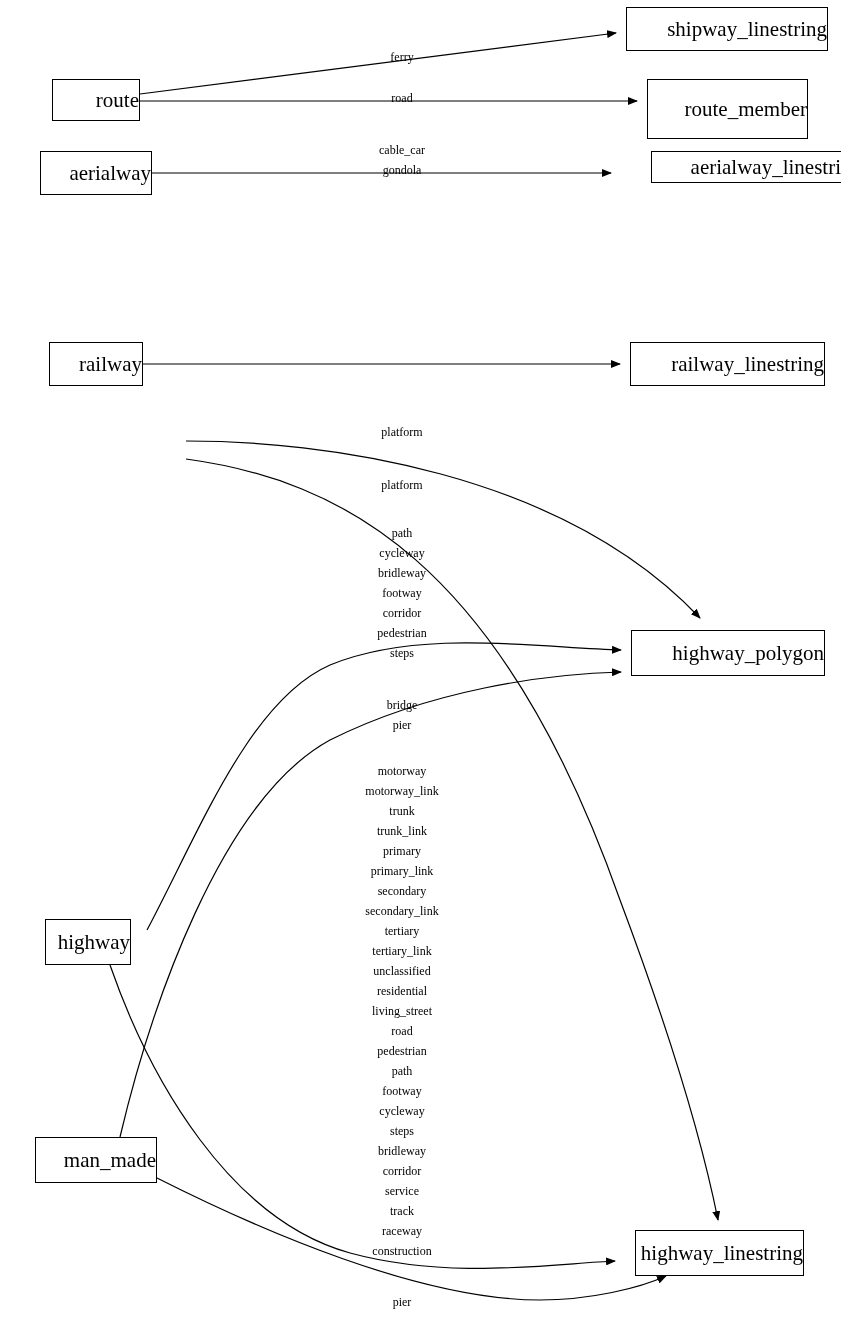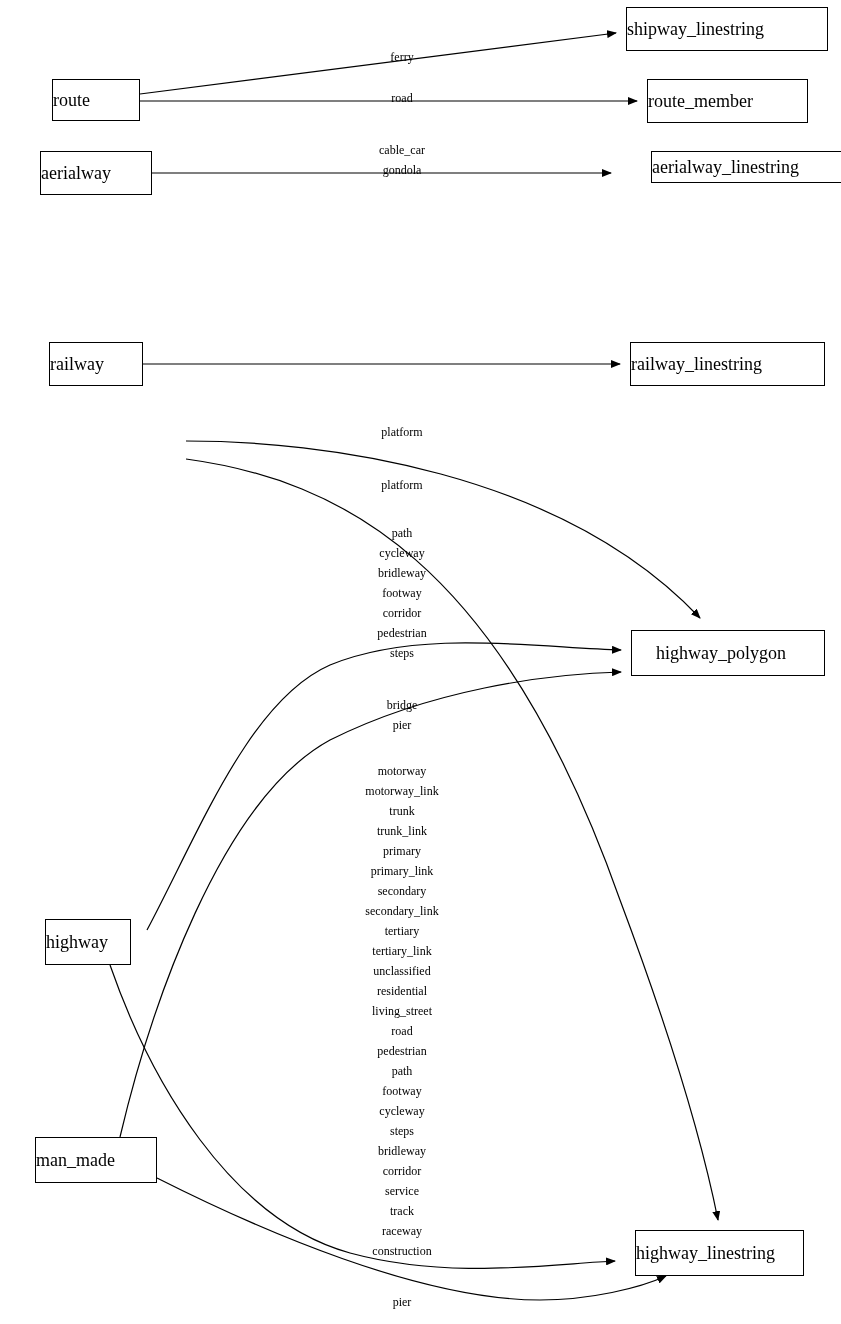--- a/index.html
+++ b/index.html
@@ -26,22 +26,22 @@
     height: 1324px;
     pointer-events: none;
   }
   .node {
     position: absolute;
     box-sizing: border-box;
     border: 1px solid #000000;
     background: #ffffff;
     display: flex;
     align-items: center;
-    justify-content: flex-start;
-    font-size: 18px;
+    justify-content: flex-end;
+    font-size: 21px;
     font-family: "Liberation Serif", serif;
     color: #000000;
     white-space: nowrap;
   }
   .edge-label {
     position: absolute;
     font-size: 12px;
     font-family: "Liberation Serif", serif;
     color: #000000;
     text-align: center;
@@ -83,21 +83,21 @@
 
     <path d="M157,1178 C260,1230 420,1300 540,1300 C590,1300 640,1288 666,1276" fill="none" stroke="#000000" stroke-width="1.2" marker-end="url(#arrow)"></path>
   </svg>
 
   <div class="node" style="left:52px; top:79px; width:88px; height:42px;">
     <span>route</span>
   </div>
   <div class="node" style="left:626px; top:7px; width:202px; height:44px;">
     <span>shipway_linestring</span>
   </div>
-  <div class="node" style="left:647px; top:79px; width:161px; height:44px;">
+  <div class="node" style="left:647px; top:79px; width:161px; height:60px;">
     <span>route_member</span>
   </div>
   <div class="node" style="left:40px; top:151px; width:112px; height:44px;">
     <span>aerialway</span>
   </div>
   <div class="node" style="left:621px; top:151px; width:212px; height:32px;margin-left:30px;">
     <span>aerialway_linestring</span>
   </div>
   <div class="node" style="left:49px; top:342px; width:94px; height:44px;">
     <span>railway</span>

